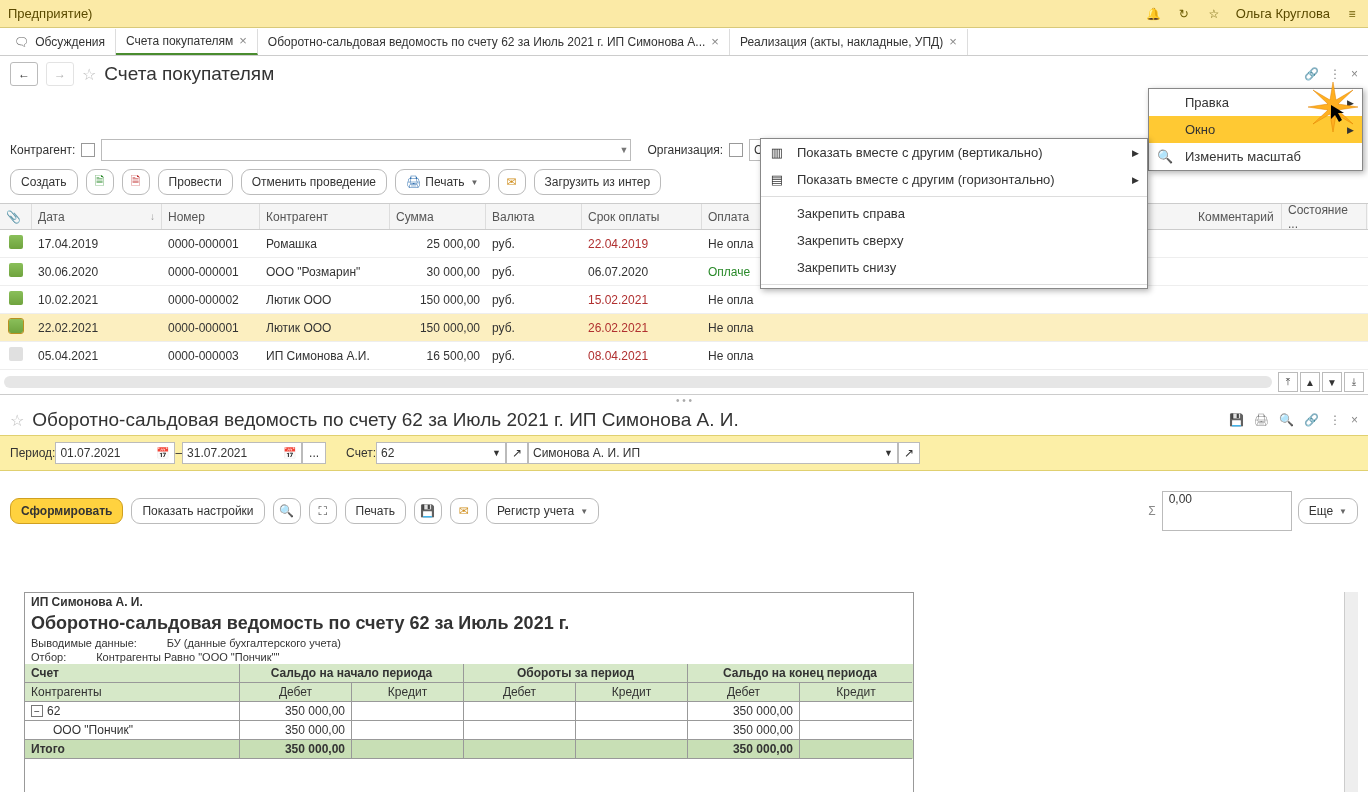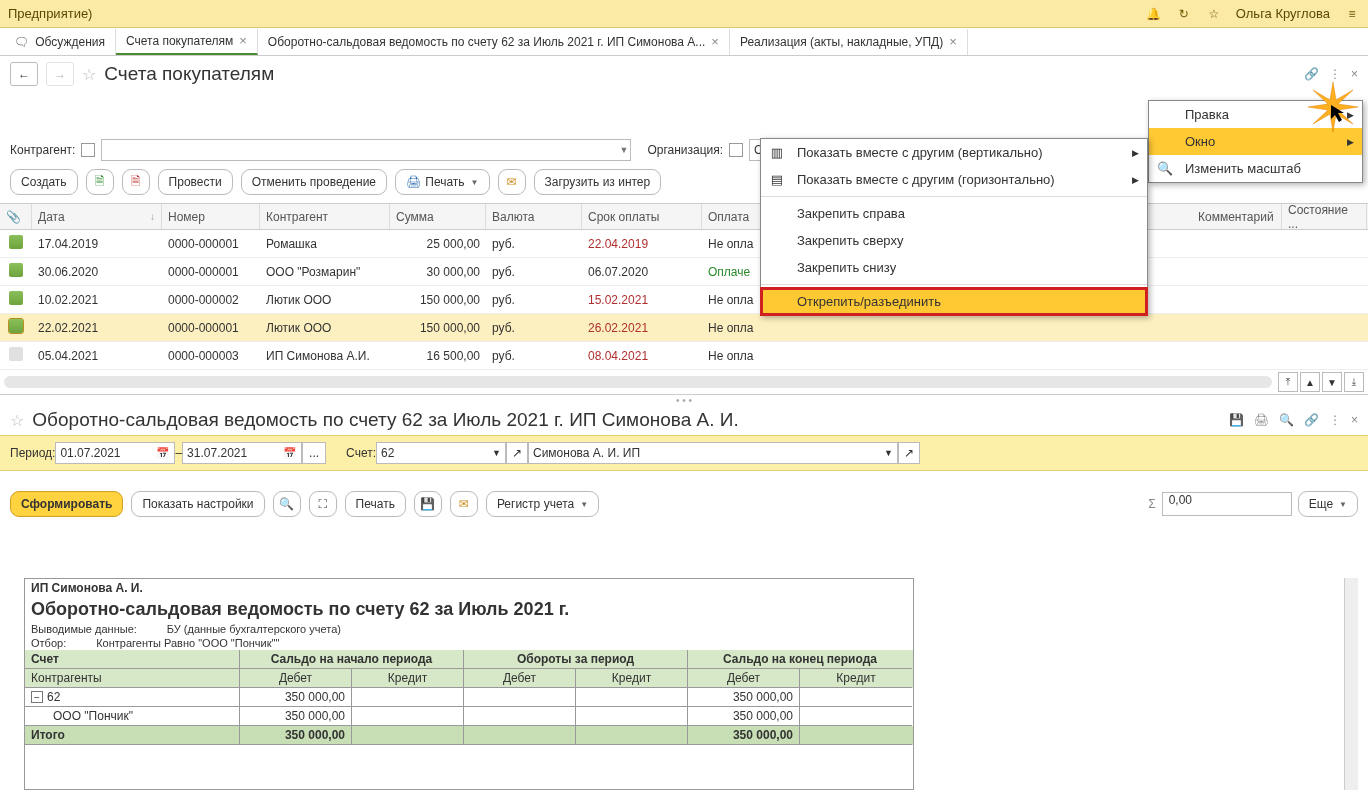--- a/index.html
+++ b/index.html
@@ -95,21 +95,21 @@
 .tree-toggle { width:12px; height:12px; border:1px solid #777; display:inline-flex; align-items:center; justify-content:center; font-size:10px; margin-right:4px; background:#fff; }
 .vscroll { width:14px; background:#eee; border-left:1px solid #ccc; margin-left:auto; }
 
 
 .ctxmenu { position: absolute; background: #fff; border: 1px solid #888; box-shadow: 2px 2px 6px rgba(0,0,0,0.3); z-index: 100; font-size: 13px; }
 .ctxmenu .mi { padding: 6px 24px 6px 36px; display: flex; align-items: center; gap: 10px; cursor: pointer; position: relative; }
 .ctxmenu .mi.hl { background: #ffc933; }
 .ctxmenu .mi .arrow { position: absolute; right: 8px; font-size: 9px; }
 .ctxmenu .mi .lefticon { position: absolute; left: 8px; width: 16px; text-align:center; }
 .ctxmenu .sep { height: 1px; background: #ddd; margin: 3px 0; }
-.ctxmenu.main { top: 100px; left: 1148px; width: 215px; }
+.ctxmenu.main { top: 88px; left: 1148px; width: 215px; }
 .ctxmenu.sub { top: 138px; left: 760px; width: 388px; }
 .ctxmenu.sub .mi.boxed { outline: 3px solid #d02020; outline-offset: -2px; background: #ffc933; }
 
 
 .burst { position: absolute; top: 82px; left: 1308px; width: 50px; height: 50px; z-index: 200; pointer-events: none; }
 .burst svg { width: 100%; height: 100%; }
 </style>
 </head>
 <body>
 
@@ -358,21 +358,21 @@
       </div>
     <div class="btn icon-only">
         <span style="color:#d09020;">✉</span>
       </div>
     <div class="btn">
         <span>Регистр учета</span>
         <span class="arr">▼</span>
       </div>
     <div style="margin-left:auto;display:flex;align-items:center;gap:6px;">
       <span style="color:#888;">Σ</span>
-      <div class="inp" style="border:1px solid #bbb;height:24px;width:130px;justify-content:flex-end;padding:0 6px;">
+      <div class="inp" style="border:1px solid #bbb;height:40px;width:130px;justify-content:flex-end;padding:0 6px;">
         <span>0,00</span>
       </div>
       <div class="btn">
           <span>Еще</span>
           <span class="arr">▼</span>
         </div>
     </div>
   </div>
 
   <div class="report-area">
@@ -472,23 +472,20 @@
   <div class="mi">
       <span>Закрепить справа</span>
     </div>
   <div class="mi">
       <span>Закрепить сверху</span>
     </div>
   <div class="mi">
       <span>Закрепить снизу</span>
     </div>
   <div class="sep"></div>
-  <div class="mi boxed">
-      <span>Открепить/разъединить</span>
-    </div>
 </div>
 
 <div class="burst">
   <svg viewBox="0 0 50 50">
     <g fill="#ffb020" stroke="#e08000" stroke-width="0.5">
       <polygon points="25,0 28,18 45,8 30,22 50,25 30,28 45,42 28,32 25,50 22,32 5,42 20,28 0,25 20,22 5,8 22,18"></polygon>
     </g>
     <polygon points="23,23 23,37 27,33 31,40 34,38 30,31 36,31" fill="#000"></polygon>
   </svg>
 </div>

